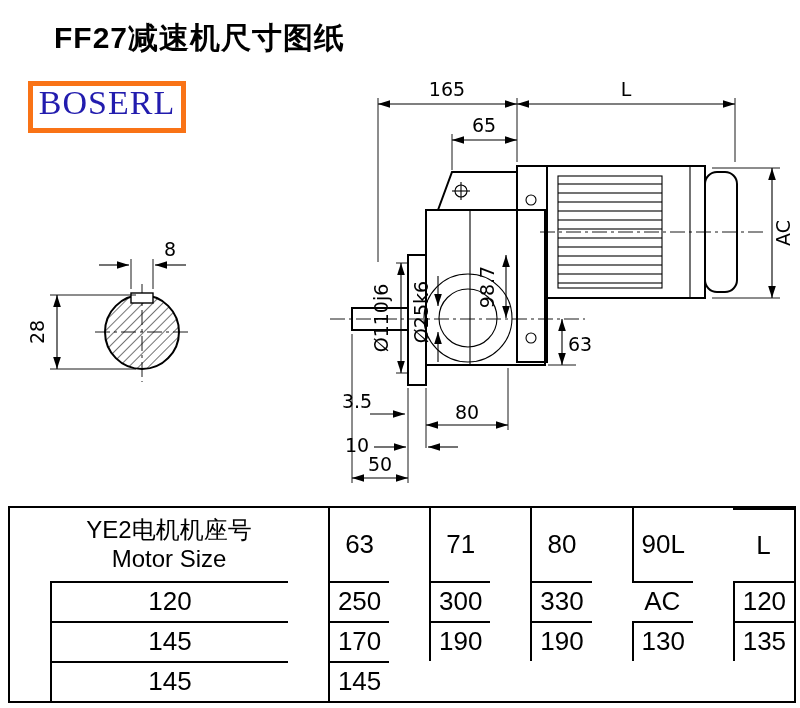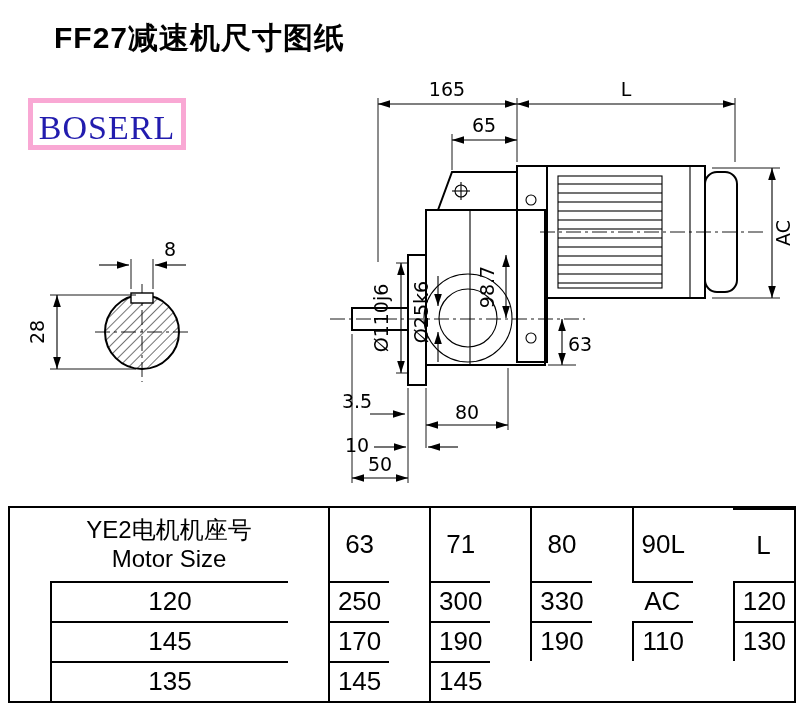--- a/index.html
+++ b/index.html
@@ -1,21 +1,21 @@
 <!DOCTYPE html>
 <html><head>
 <meta charset="utf-8">
 <style>
   html,body{margin:0;padding:0;background:#fff;}
   .page{position:relative;width:800px;height:708px;background:#fff;overflow:hidden;
         font-family:"Liberation Sans",sans-serif;color:#000;}
   .title{position:absolute;left:54px;top:18px;font-size:30px;font-weight:700;
          letter-spacing:1px;white-space:nowrap;}
-  .logo-box{position:absolute;left:28px;top:98px;width:148px;height:42px;
-            border:5px solid #f9a8d4;display:flex;align-items:flex-end;justify-content:center;
+  .logo-box{position:absolute;left:28px;top:81px;width:148px;height:42px;
+            border:5px solid #f97316;display:flex;align-items:flex-start;justify-content:center;
             background:#fff;}
   .logo-text{font-family:"Liberation Serif",serif;font-size:34px;color:#221cae;
              letter-spacing:1px;line-height:1;}
   svg.drawing{position:absolute;left:0;top:0;}
   .dtxt{font:19px "DejaVu Sans",sans-serif;fill:#000;}
   .ol{fill:none;stroke:#000;stroke-width:2;}
   .thin{fill:none;stroke:#000;stroke-width:1.1;}
   .dim{fill:none;stroke:#000;stroke-width:1.1;}
   .ext{stroke:#000;stroke-width:0.9;}
   .cl{stroke:#000;stroke-width:0.9;stroke-dasharray:15 4 3 4;fill:none;}
@@ -194,20 +194,19 @@
     <div class="tc">300</div>
     <div class="tc">330</div>
 
     <div class="tc first-col">AC</div>
     <div class="tc">120</div>
     <div class="tc">145</div>
     <div class="tc">170</div>
     <div class="tc">190</div>
     <div class="tc">190</div>
 
-    <div class="tc">110</div>
     <div class="tc">130</div>
     <div class="tc">135</div>
     <div class="tc">145</div>
     <div class="tc">145</div>
   </div>
 
 </div>
 
 </body></html>

